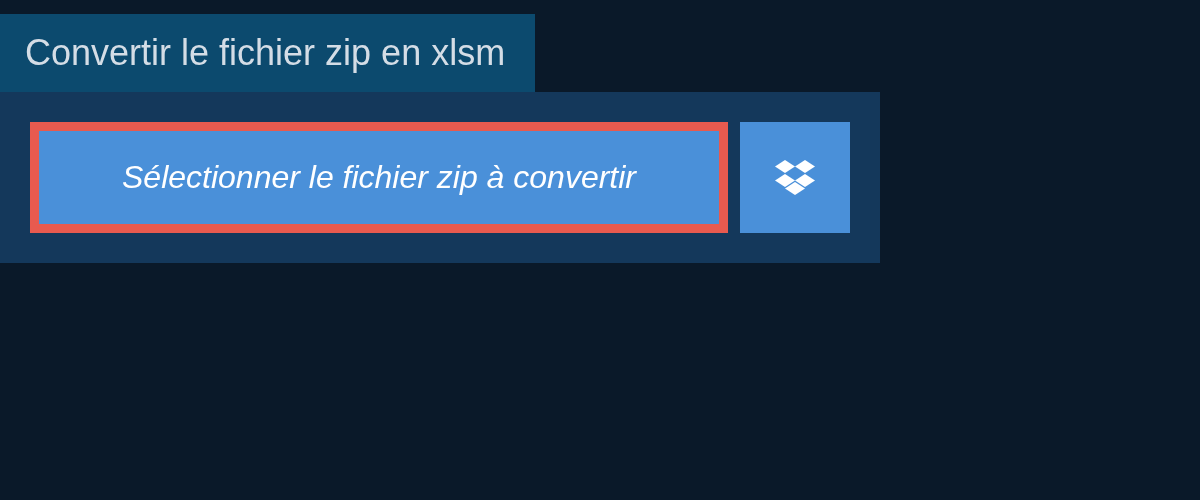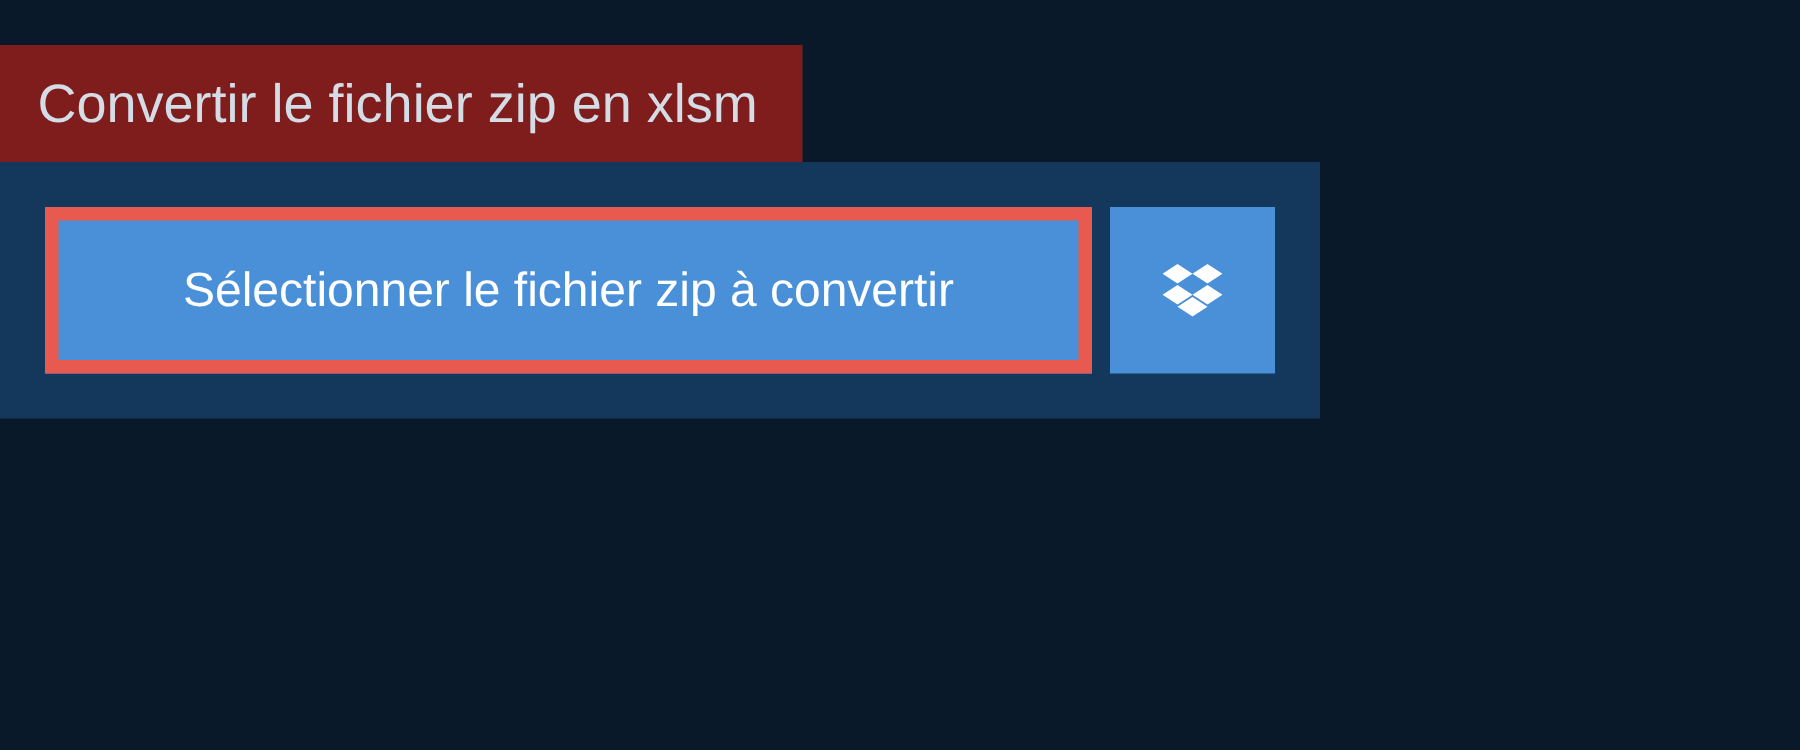--- a/index.html
+++ b/index.html
@@ -8,24 +8,24 @@
       box-sizing: border-box;
     }
     body {
       width: 1200px;
       height: 500px;
       background-color: #0a1929;
       font-family: -apple-system, BlinkMacSystemFont, 'Segoe UI', Arial, sans-serif;
       overflow: hidden;
     }
     .header-tab {
-      background-color: #7f1d1d;
+      background-color: #0c4a6e;
       display: inline-block;
       padding: 18px 30px 18px 25px;
-      margin-top: 30px;
+      margin-top: 14px;
     }
     .header-title {
       color: #d4dde6;
       font-size: 36px;
       font-weight: 400;
     }
     .content-panel {
       background-color: #14385b;
       padding: 30px;
       width: 880px;
@@ -38,20 +38,21 @@
       background-color: #4a90d9;
       border: 9px solid #e85a4f;
       color: #ffffff;
       font-size: 32px;
       font-weight: 400;
       padding: 28px 40px;
       cursor: pointer;
       flex: 1;
       text-align: center;
       font-family: inherit;
+      font-style: italic;
     }
     .dropbox-button {
       background-color: #4a90d9;
       border: none;
       width: 110px;
       cursor: pointer;
       display: flex;
       align-items: center;
       justify-content: center;
     }

